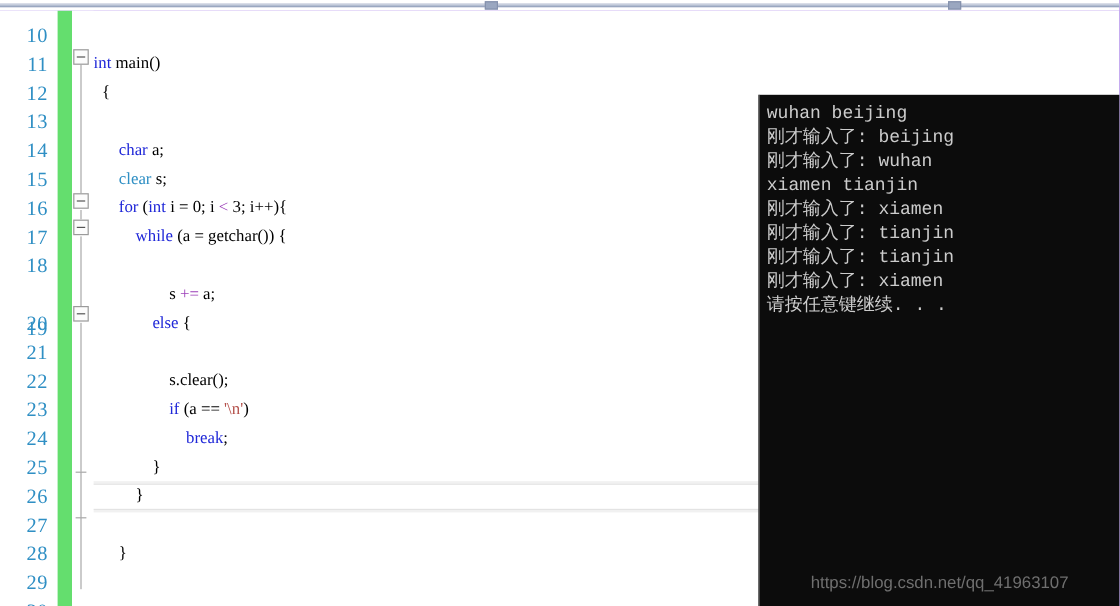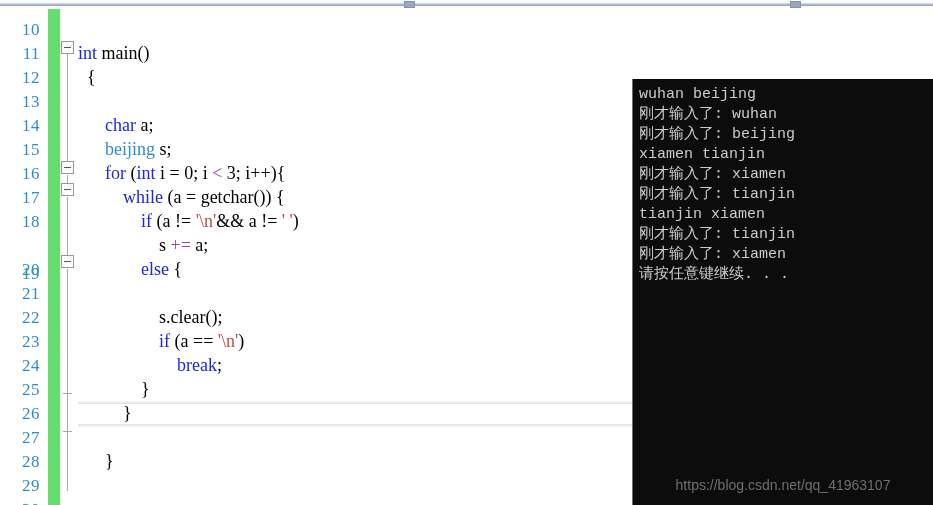--- a/index.html
+++ b/index.html
@@ -69,21 +69,21 @@
   }
 
   
   .code{
     position:absolute;left:78px;top:0;width:555px;height:496px;
     overflow:hidden;
   }
   .cl{
     position:absolute;left:0;white-space:pre;
     font-family:"Liberation Serif", serif;
-    font-size:18px;line-height:17px;
+    font-size:14px;line-height:17px;
   }
   .kw{color:#1f27d8;}
   .ty{color:#2f8fc4;}
   .pl{color:#000000;}
   .st{color:#b4504a;}
   .op{color:#9b3fb8;}
 
   
   .curline{
     position:absolute;left:60px;width:573px;height:22px;
@@ -200,47 +200,45 @@
       <div class="fold-tick" style="top:422px;"></div>
       <div class="fold-line" style="top:422px;height:60px;"></div>
     </div>
 
     <div class="code" id="code">
         <div class="cl" style="top: 12px;"></div>
         <div class="cl" style="top: 36px;"><span class="kw">int</span><span class="pl"> main()</span></div>
         <div class="cl" style="top: 60px;"><span class="pl">  {</span></div>
         <div class="cl" style="top: 84px;"></div>
         <div class="cl" style="top: 108px;"><span class="pl">      </span><span class="kw">char</span><span class="pl"> a;</span></div>
-        <div class="cl" style="top: 132px;"><span class="pl">      </span><span class="ty">beijing</span><span class="pl"> s;</span></div>
+        <div class="cl" style="top: 132px;"><span class="pl">      </span><span class="ty">clear</span><span class="pl"> s;</span></div>
         <div class="cl" style="top: 156px;"><span class="pl">      </span><span class="kw">for</span><span class="pl"> (</span><span class="kw">int</span><span class="pl"> i = 0; i </span><span class="op">&lt;</span><span class="pl"> 3; i++){</span></div>
         <div class="cl" style="top: 180px; text-align: right;"><span class="pl">          </span><span class="kw">while</span><span class="pl"> (a = getchar()) {</span></div>
-        <div class="cl" style="top: 204px;"><span class="pl">              </span><span class="kw">if</span><span class="pl"> (a != </span><span class="st">'\n'</span><span class="pl">&amp;&amp; a != </span><span class="st">' '</span><span class="pl">)</span></div>
         <div class="cl" style="top: 228px;"><span class="pl">                  s </span><span class="op">+=</span><span class="pl"> a;</span></div>
         <div class="cl" style="top: 252px;"><span class="pl">              </span><span class="kw">else</span><span class="pl"> {</span></div>
         <div class="cl" style="top: 300px;"><span class="pl">                  s.clear();</span></div>
         <div class="cl" style="top: 324px;"><span class="pl">                  </span><span class="kw">if</span><span class="pl"> (a == </span><span class="st">'\n'</span><span class="pl">)</span></div>
         <div class="cl" style="top: 348px;"><span class="pl">                      </span><span class="kw">break</span><span class="pl">;</span></div>
         <div class="cl" style="top: 372px;"><span class="pl">              }</span></div>
         <div class="cl" style="top: 396px;"><span class="pl">          }</span></div>
         <div class="cl" style="top: 420px;"></div>
         <div class="cl" style="top: 444px;"><span class="pl">      }</span></div>
         <div class="cl" style="top: 468px;"></div>
         <div class="cl" style="top: 492px;"></div>
       </div>
   </div>
 
   <div class="console">
     <div class="console-body" id="console-body">
         <div class="coline">wuhan beijing</div>
+        <div class="coline">刚才输入了: beijing</div>
         <div class="coline">刚才输入了: wuhan</div>
-        <div class="coline">刚才输入了: beijing</div>
         <div class="coline">xiamen tianjin</div>
         <div class="coline">刚才输入了: xiamen</div>
         <div class="coline">刚才输入了: tianjin</div>
-        <div class="coline">tianjin xiamen</div>
         <div class="coline">刚才输入了: tianjin</div>
         <div class="coline">刚才输入了: xiamen</div>
         <div class="coline">请按任意键继续. . .</div>
       </div>
     <div class="watermark">https://blog.csdn.net/qq_41963107</div>
   </div>
 
 </div>
 
 </body></html>

